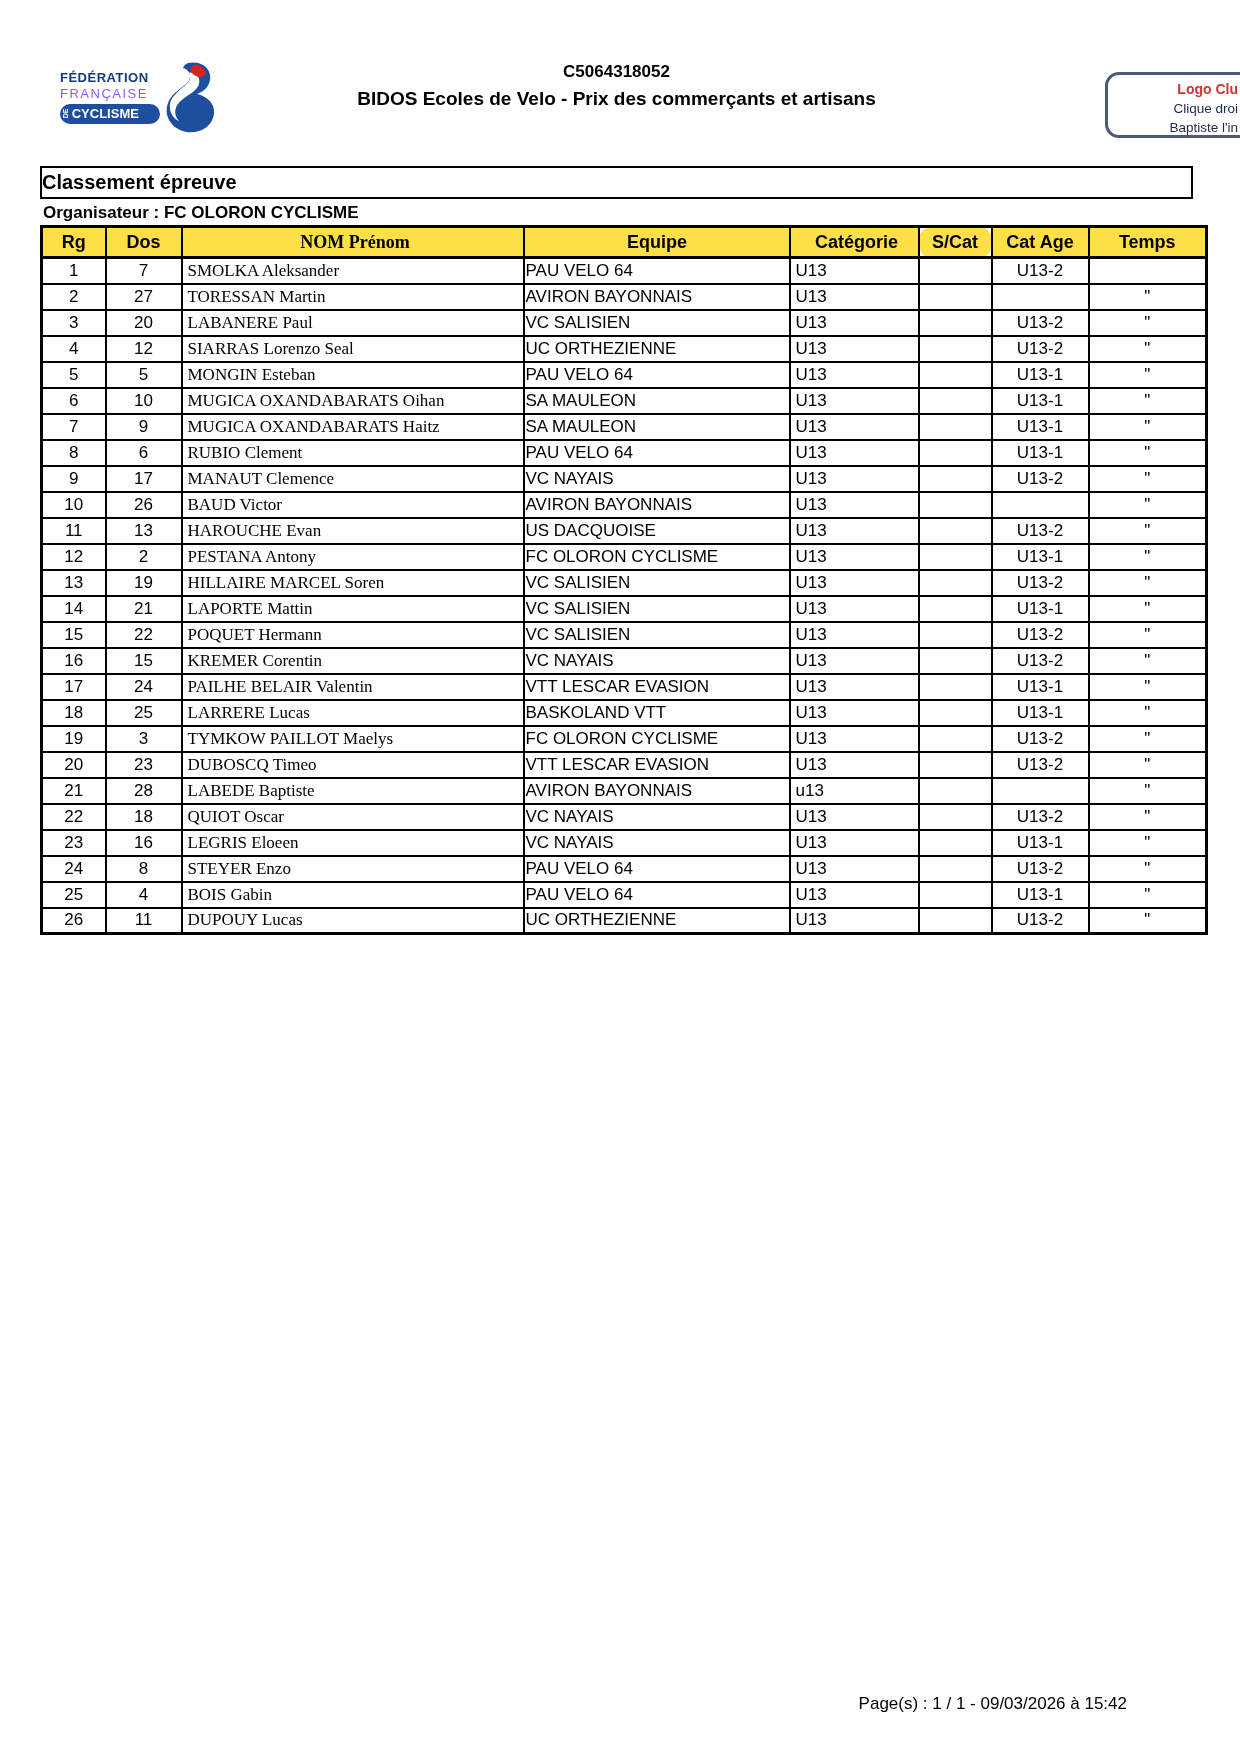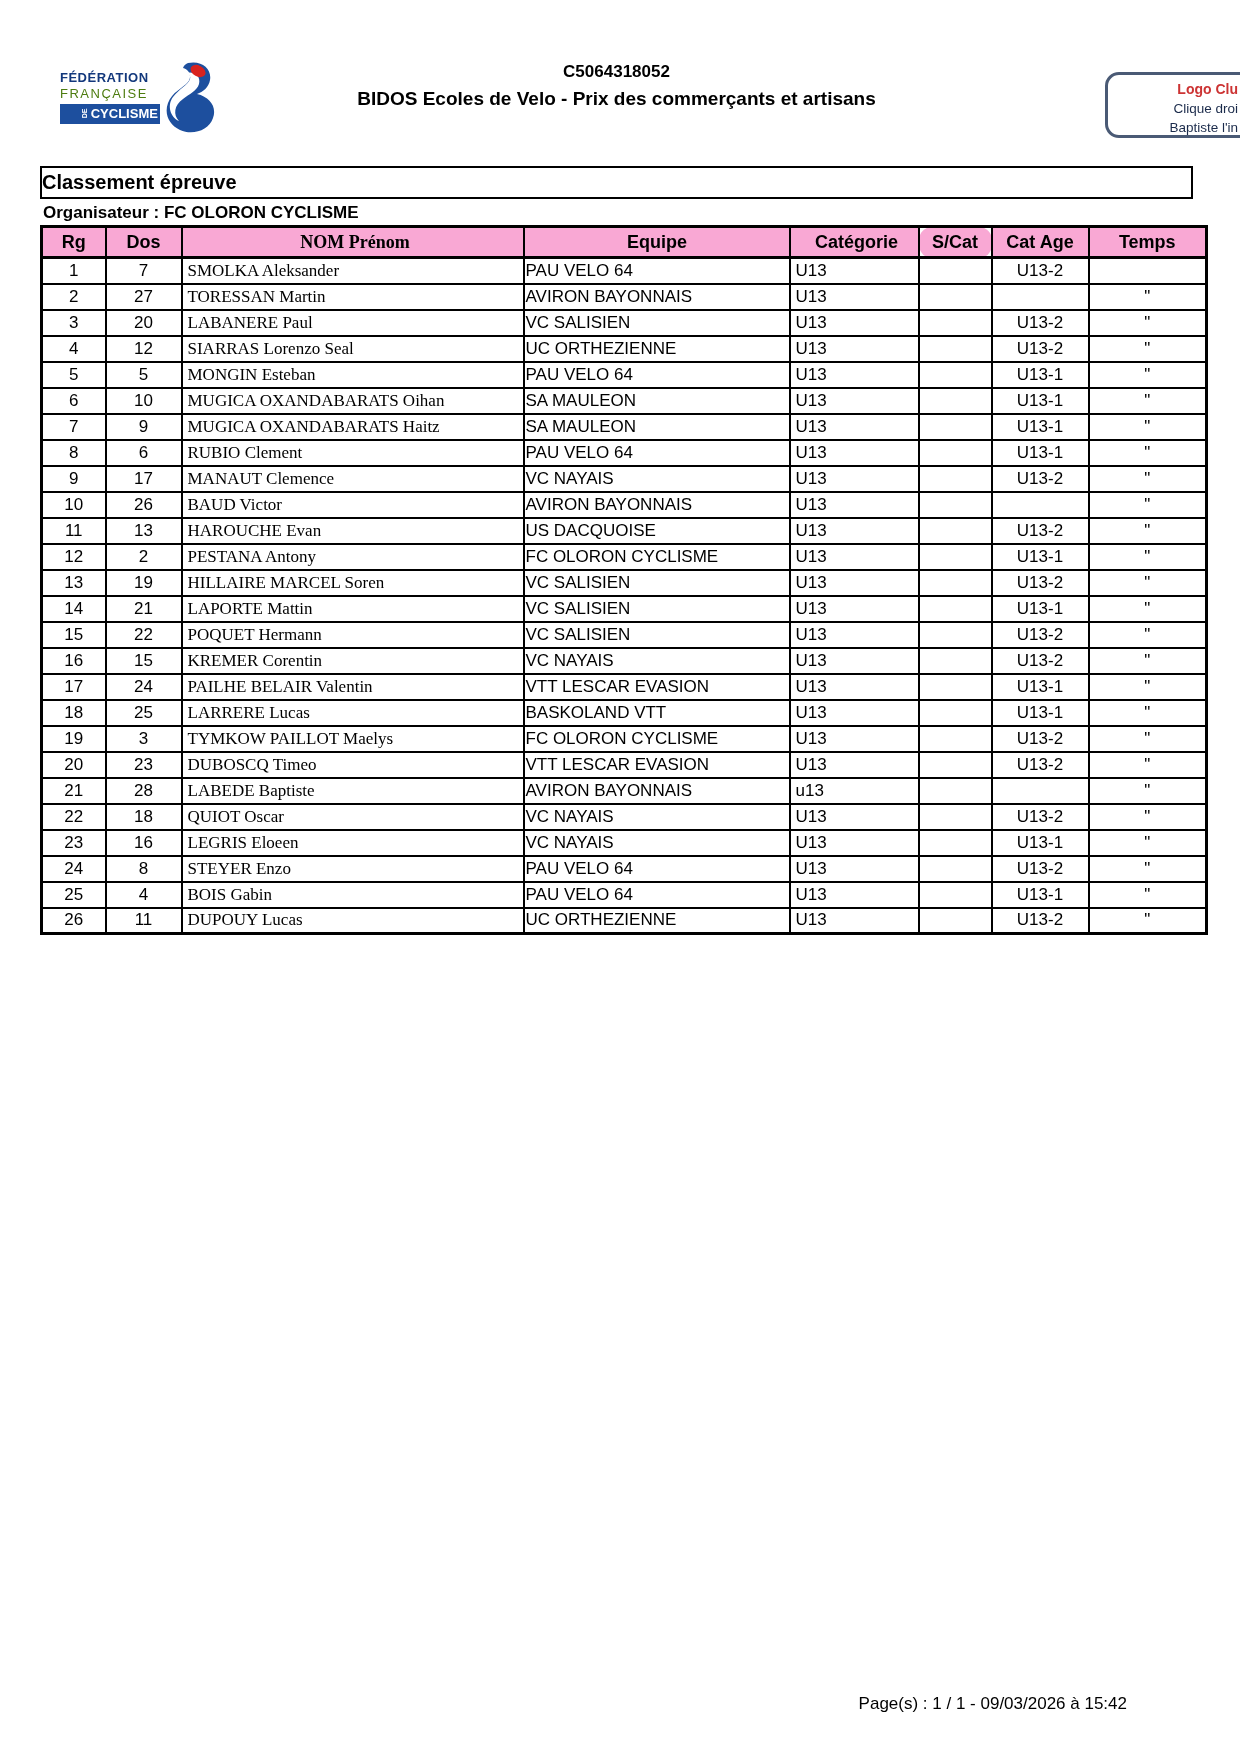--- a/index.html
+++ b/index.html
@@ -12,25 +12,26 @@
     overflow:hidden;
   }
 
   
   .ffc-logo {
     position:absolute; left:60px; top:58px; width:158px; height:78px;
     display:flex; align-items:center;
   }
   .ffc-text { width:100px; }
   .ffc-line1 { font-size:13px; font-weight:bold; color:#13387c; letter-spacing:0.5px; }
-  .ffc-line2 { font-size:13px; color:#4d7c0f; letter-spacing:1.5px; margin-top:1px; }
+  .ffc-line2 { font-size:13px; color:#8b5cf6; letter-spacing:1.5px; margin-top:1px; }
   .ffc-band  {
     margin-top:3px; background:#1d4f9e; color:#fff; font-weight:bold;
-    font-size:13px; padding:2px 4px 3px 20px; display:flex; align-items:center;
+    font-size:13px; padding:2px 4px 3px 1px; display:flex; align-items:center;
     white-space:nowrap;
+    border-radius:10px;
   }
   .ffc-band .de { font-size:7px; display:inline-block; transform:rotate(-90deg); margin-right:1px; }
   .ffc-swan { margin-left:2px; }
 
   .doc-code {
     position:absolute; left:40px; top:62px; width:1153px;
     text-align:center; font-size:17px; font-weight:bold;
   }
   .event-title {
     position:absolute; left:40px; top:88px; width:1153px;
@@ -60,21 +61,21 @@
   
   .results-table {
     position:absolute; left:40px; top:225px; width:1153px;
     border-collapse:collapse; table-layout:fixed;
   }
   .results-table th, .results-table td {
     border:2px solid #000; overflow:hidden; white-space:nowrap;
   }
   .results-table { border:3px solid #000; }
   .results-table th {
-    height:31px; background:#f9a8d4; font-size:18px; font-weight:bold;
+    height:31px; background:#fde047; font-size:18px; font-weight:bold;
     text-align:center; border-bottom:3px solid #000;
   }
   .results-table td { height:26px; font-size:17px; }
   .col-rg    { width:64px;  text-align:center; }
   .col-dos   { width:76px;  text-align:center; }
   .col-nom   { width:342px; text-align:left; padding-left:5px;font-family:Liberation Serif, serif; }
   .col-equipe{ width:266px; text-align:left; padding-left:1px; }
   .col-categorie { width:129px; text-align:left; padding-left:5px; }
   .col-scat  { width:73px;  text-align:center;border-radius:13px; }
   .col-catage{ width:97px;  text-align:center; }

